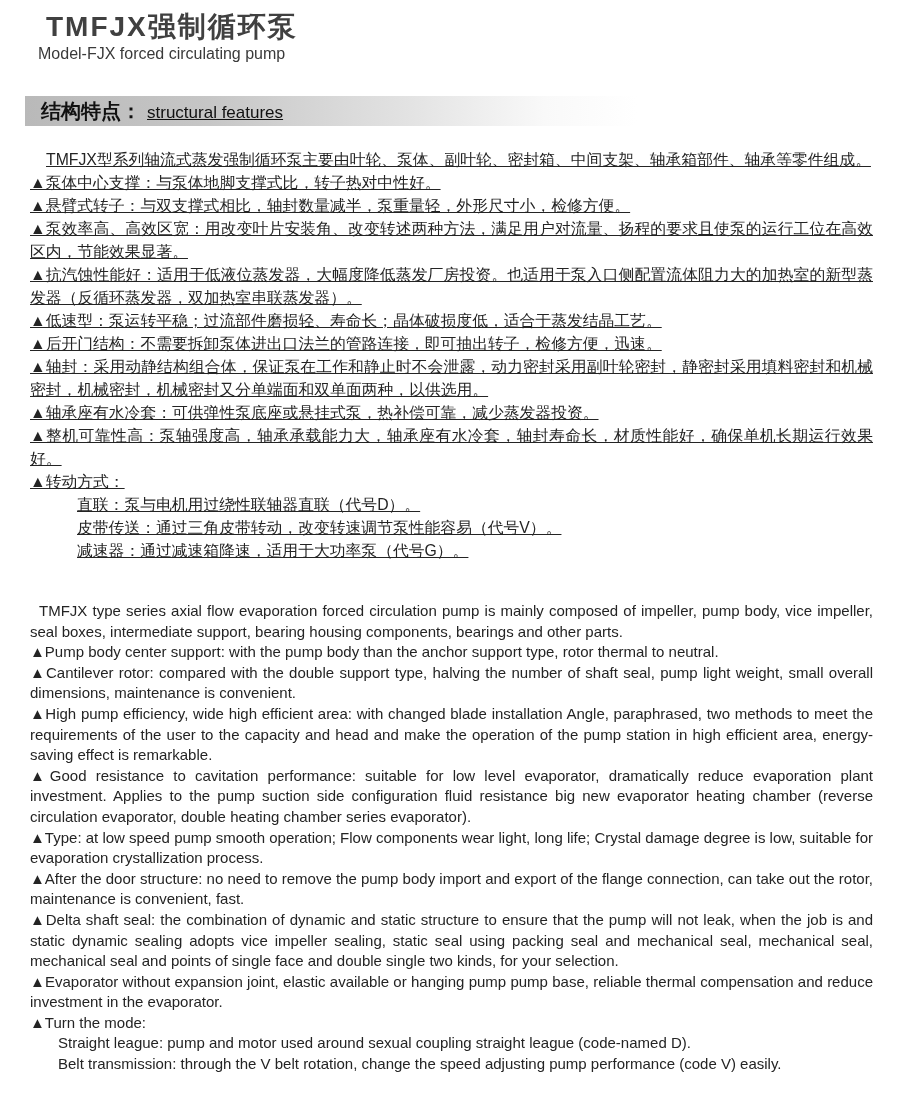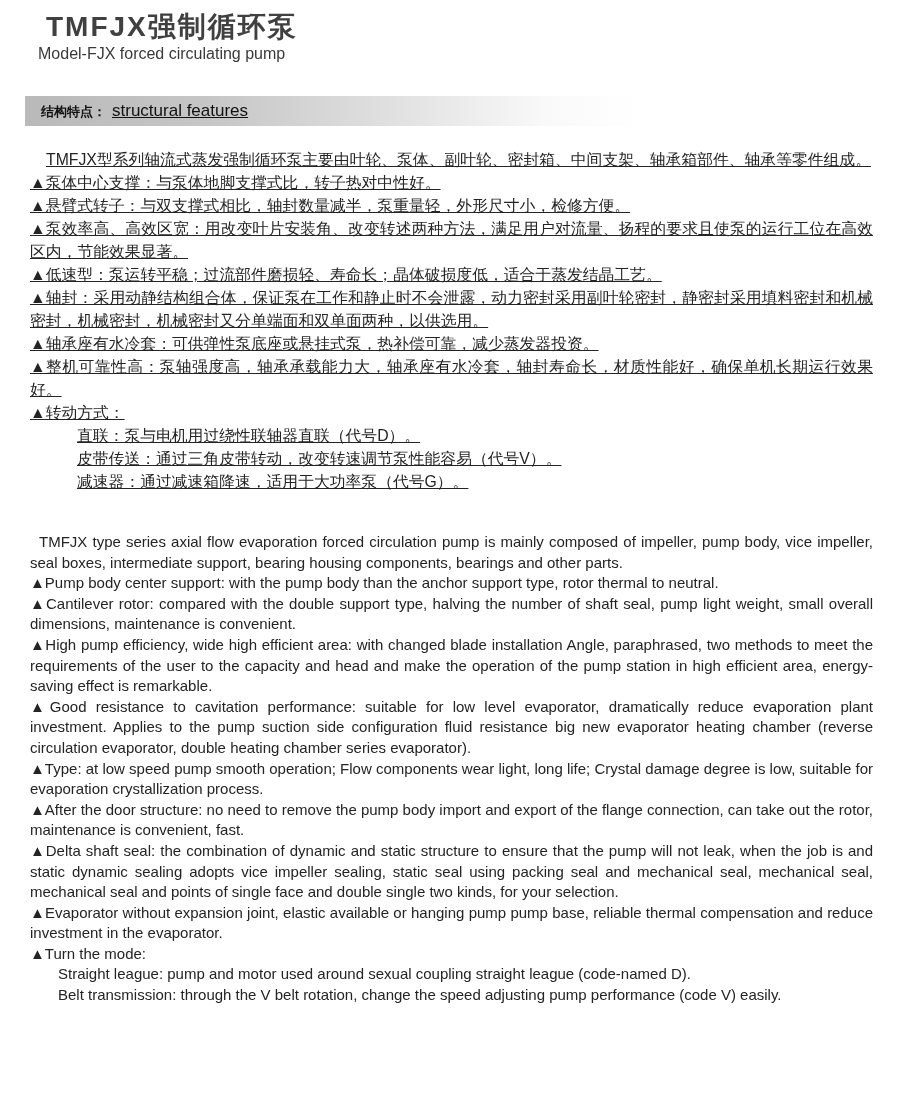--- a/index.html
+++ b/index.html
@@ -35,21 +35,21 @@
   .section-bar {
     margin: 33px 0 0 -5px;
     width: 612px;
     height: 30px;
     line-height: 30px;
     padding-left: 16px;
     background: linear-gradient(90deg,
       #b9b9b9 0%, #c6c6c6 30%, #e2e2e2 62%, #f9f9f9 85%, #ffffff 100%);
     white-space: nowrap;
   }
-  .section-bar .bar-zh { font-size: 13px; font-weight: 700; color: #111111; }
+  .section-bar .bar-zh { font-size: 20px; font-weight: 700; color: #111111; }
   .section-bar .bar-en { font-size: 17px; font-weight: 400; color: #111111; margin-left: 6px; text-decoration: underline; }
 
   
   .zh-section { margin-top: 22px; }
   .zh-section .para {
     font-size: 15.8px;
     line-height: 23px;
     text-align: justify;
     color: #242424;
     text-decoration: underline;
@@ -79,21 +79,23 @@
 
   <div class="section-bar">
     <span class="bar-zh">结构特点：</span><span class="bar-en">structural features</span>
   </div>
 
   <div class="zh-section">
       <p class="para intro">TMFJX型系列轴流式蒸发强制循环泵主要由叶轮、泵体、副叶轮、密封箱、中间支架、轴承箱部件、轴承等零件组成。</p>
       <p class="para bullet">▲泵体中心支撑：与泵体地脚支撑式比，转子热对中性好。</p>
       <p class="para bullet">▲悬臂式转子：与双支撑式相比，轴封数量减半，泵重量轻，外形尺寸小，检修方便。</p>
       <p class="para bullet">▲泵效率高、高效区宽：用改变叶片安装角、改变转述两种方法，满足用户对流量、扬程的要求且使泵的运行工位在高效区内，节能效果显著。</p>
+      <p class="para bullet">▲抗汽蚀性能好：适用于低液位蒸发器，大幅度降低蒸发厂房投资。也适用于泵入口侧配置流体阻力大的加热室的新型蒸发器（反循环蒸发器，双加热室串联蒸发器）。</p>
       <p class="para bullet">▲低速型：泵运转平稳；过流部件磨损轻、寿命长；晶体破损度低，适合于蒸发结晶工艺。</p>
+      <p class="para bullet">▲后开门结构：不需要拆卸泵体进出口法兰的管路连接，即可抽出转子，检修方便，迅速。</p>
       <p class="para bullet">▲轴封：采用动静结构组合体，保证泵在工作和静止时不会泄露，动力密封采用副叶轮密封，静密封采用填料密封和机械密封，机械密封，机械密封又分单端面和双单面两种，以供选用。</p>
       <p class="para bullet">▲轴承座有水冷套：可供弹性泵底座或悬挂式泵，热补偿可靠，减少蒸发器投资。</p>
       <p class="para bullet">▲整机可靠性高：泵轴强度高，轴承承载能力大，轴承座有水冷套，轴封寿命长，材质性能好，确保单机长期运行效果好。</p>
       <p class="para bullet">▲转动方式：</p>
       <p class="para sub">直联：泵与电机用过绕性联轴器直联（代号D）。</p>
       <p class="para sub">皮带传送：通过三角皮带转动，改变转速调节泵性能容易（代号V）。</p>
       <p class="para sub">减速器：通过减速箱降速，适用于大功率泵（代号G）。</p>
     </div>
 
   <div class="en-section">

